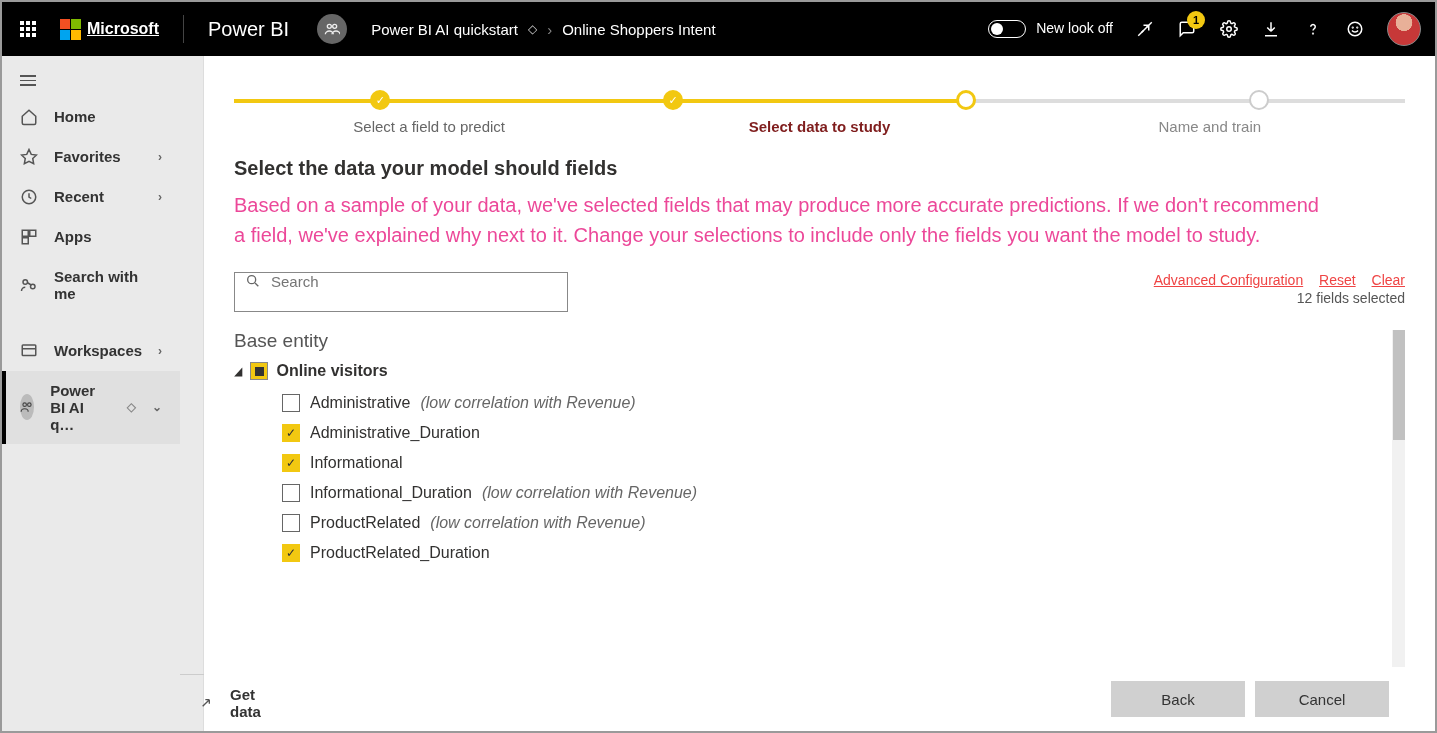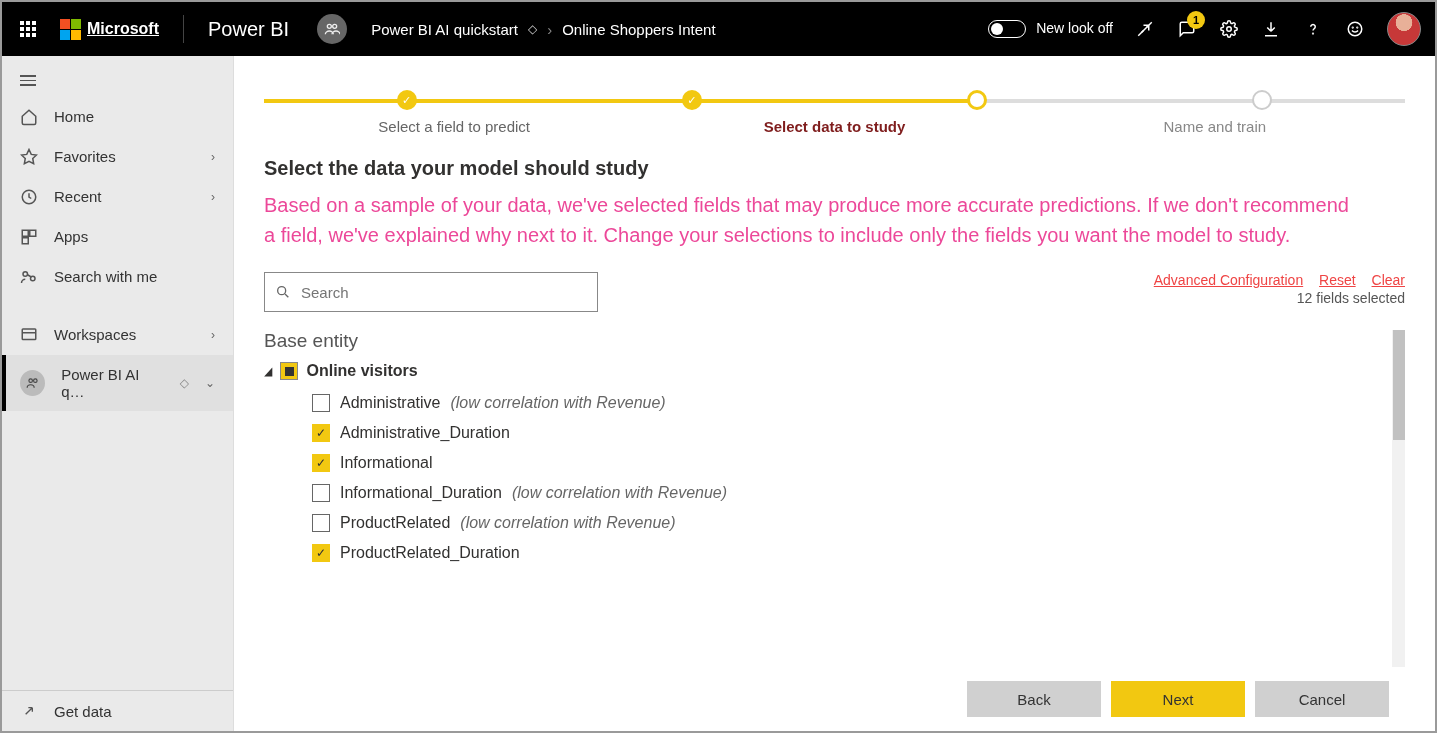--- a/index.html
+++ b/index.html
@@ -29,21 +29,21 @@
   .toggle-knob { position:absolute; left:2px; top:2px; width:12px; height:12px; border-radius:50%; background:#fff; }
   .hdr-icon { color:#fff; width:20px; height:20px; display:flex; align-items:center; justify-content:center; cursor:pointer; }
   .notif-wrap { position:relative; }
   .notif-badge { position:absolute; top:-8px; right:-8px; background:#f2c811; color:#000; width:18px; height:18px; border-radius:50%; display:flex; align-items:center; justify-content:center; font-size:11px; font-weight:600; }
   .avatar { width:34px; height:34px; border-radius:50%; background: radial-gradient(circle at 50% 30%, #e8b098 30%, #c73838 31%); border:1px solid #888; }
   
   
   .body { flex:1; display:flex; min-height:0; }
   
   
-  .sidebar { width:232px; background:#eaeaea; display:flex; flex-direction:column; border-right:1px solid #ddd; }
+  .sidebar { width:202px; background:#eaeaea; display:flex; flex-direction:row; border-right:1px solid #ddd;font-weight:bold; }
   .sidebar-top { padding:8px 0; }
   .hamburger { padding:8px 18px; cursor:pointer; }
   .hamburger span { display:block; width:16px; height:1.5px; background:#555; margin:3px 0; }
   .nav-item { display:flex; align-items:center; padding:11px 18px; gap:16px; cursor:pointer; font-size:15px; color:#333; position:relative; }
   .nav-icon { width:18px; height:18px; display:flex; align-items:center; justify-content:center; color:#555; }
   .nav-chev { margin-left:auto; color:#666; font-size:12px; }
   .nav-item.active { background:#e0e0e0; }
   .nav-item.active::before { content:""; position:absolute; left:0; top:0; bottom:0; width:4px; background:#000; }
   .ws-icon-circle { width:26px; height:26px; border-radius:50%; background:#bbb; display:flex; align-items:center; justify-content:center; font-size:11px; color:#333; }
   .sidebar-bottom { margin-top:auto; border-top:1px solid #ccc; }
@@ -64,21 +64,21 @@
   .step-label { flex:1; text-align:center; font-size:15px; color:#888; }
   .step-label.done { color:#666; }
   .step-label.current { color:#7f1d1d; font-weight:600; }
   
   
   .content { padding: 22px 30px 0 30px; flex:1; display:flex; flex-direction:column; min-height:0; }
   .section-title { font-size:20px; font-weight:600; margin-bottom:10px; }
   .section-desc { font-size:20px; color:#ec4899; line-height:1.5; max-width: 1100px; }
   
   .toolbar-row { display:flex; align-items:flex-start; margin-top:22px; }
-  .search-box { width:334px; height:40px; border:1px solid #888; display:flex; align-items:center; padding:0 10px; gap:10px; }
+  .search-box { width:334px; height:40px; border:1px solid #888; display:flex; align-items:flex-start; padding:0 10px; gap:10px; }
   .search-box input { border:none; outline:none; flex:1; font-size:15px; background:transparent; }
   .toolbar-right { margin-left:auto; text-align:right; font-size:14px; }
   .toolbar-links a { color:#ef4444; text-decoration:underline; cursor:pointer; margin-left:12px; }
   .fields-count { color:#555; margin-top:2px; }
   
   .entity-block { margin-top:18px; flex:1; overflow-y:auto; padding-right:30px; position:relative; }
   .entity-heading { font-size:19px; color:#555; margin-bottom:10px; }
   .tree-root { display:flex; align-items:center; gap:8px; font-weight:600; font-size:16px; }
   .tree-caret { font-size:11px; transform: scaleX(0.9); }
   .check { width:18px; height:18px; border:1px solid #666; display:inline-flex; align-items:center; justify-content:center; font-size:12px; background:#fff; }
@@ -302,21 +302,21 @@
           <div class="step-node pending" style="left:87.5%;"></div>
         </div>
         <div class="step-labels" id="step-labels">
             <div class="step-label done">Select a field to predict</div>
             <div class="step-label current">Select data to study</div>
             <div class="step-label pending">Name and train</div>
           </div>
       </div>
 
       <div class="content">
-        <div class="section-title">Select the data your model should study</div>
+        <div class="section-title">Select the data your model should fields</div>
         <div class="section-desc">Based on a sample of your data, we've selected fields that may produce more accurate predictions. If we don't recommend a field, we've explained why next to it. Change your selections to include only the fields you want the model to study.</div>
 
         <div class="toolbar-row">
           <div class="search-box">
             <svg width="16" height="16" viewBox="0 0 24 24" fill="none" stroke="#666" stroke-width="2">
                 <circle cx="10" cy="10" r="6"></circle>
                 <path d="M20 20l-5-5"></path>
               </svg>
             <input type="text" placeholder="Search" style="">
           </div>
@@ -366,19 +366,18 @@
                 <span>ProductRelated_Duration</span>
               </div>
             </div>
           <div class="scroll-track">
               <div class="scroll-thumb"></div>
             </div>
         </div>
 
         <div class="footer">
           <button class="btn btn-default">Back</button>
-          <button class="btn btn-primary">Next</button>
           <button class="btn btn-default">Cancel</button>
         </div>
       </div>
     </div>
   </div>
 </div>
 
 </body></html>

